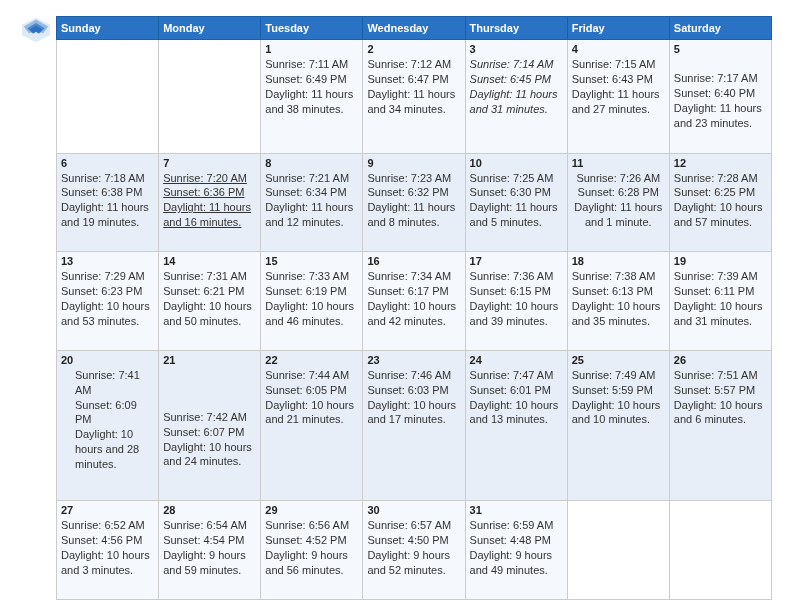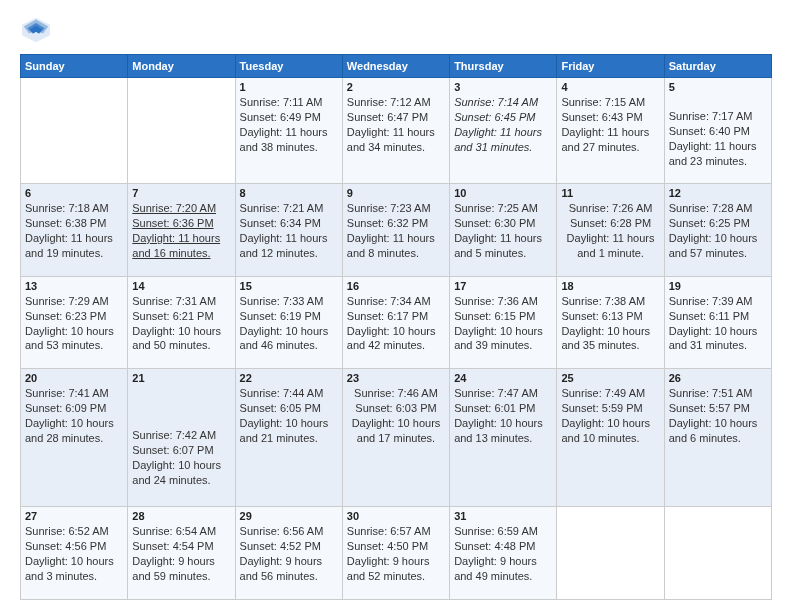--- a/index.html
+++ b/index.html
@@ -8,21 +8,21 @@
       background: #fff;
       width: 792px;
       height: 612px;
       overflow: hidden;
     }
     .page {
       width: 792px;
       height: 612px;
       padding: 16px 20px 12px 20px;
       display: flex;
-      flex-direction: column;
+      flex-direction: row;
     }
     .header {
       display: flex;
       justify-content: space-between;
       align-items: flex-start;
       margin-bottom: 10px;
     }
     .logo {
       display: flex;
       align-items: center;
@@ -252,39 +252,39 @@
           <td>
             <span class="day-number">19</span>
             <div class="day-info" style="white-space: pre-line;">Sunrise: 7:39 AM
 Sunset: 6:11 PM
 Daylight: 10 hours and 31 minutes.</div>
           </td>
         </tr>
         <tr>
           <td>
             <span class="day-number">20</span>
-            <div class="day-info" style="white-space: pre-line;">Sunrise: 7:41 AM
+            <div class="day-info" style="white-space: pre-line; margin-left: 14px;">Sunrise: 7:41 AM
 Sunset: 6:09 PM
 Daylight: 10 hours and 28 minutes.</div>
           </td>
           <td>
             <span class="day-number">21</span>
             <div class="day-info" style="white-space: pre-line; margin-top: 44px;">Sunrise: 7:42 AM
 Sunset: 6:07 PM
 Daylight: 10 hours and 24 minutes.</div>
           </td>
           <td>
             <span class="day-number">22</span>
             <div class="day-info" style="white-space: pre-line;">Sunrise: 7:44 AM
 Sunset: 6:05 PM
 Daylight: 10 hours and 21 minutes.</div>
           </td>
           <td>
             <span class="day-number">23</span>
-            <div class="day-info" style="white-space: pre-line; text-align: center;">Sunrise: 7:46 AM
+            <div class="day-info" style="white-space: pre-line;">Sunrise: 7:46 AM
 Sunset: 6:03 PM
 Daylight: 10 hours and 17 minutes.</div>
           </td>
           <td>
             <span class="day-number">24</span>
             <div class="day-info" style="white-space: pre-line;">Sunrise: 7:47 AM
 Sunset: 6:01 PM
 Daylight: 10 hours and 13 minutes.</div>
           </td>
           <td>

